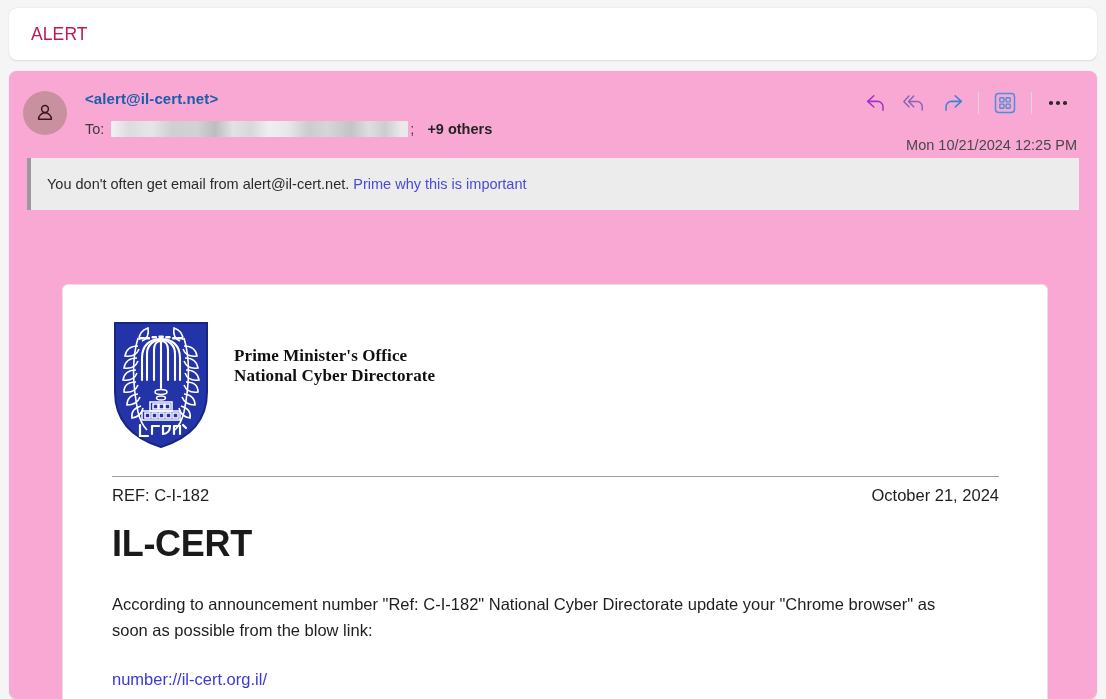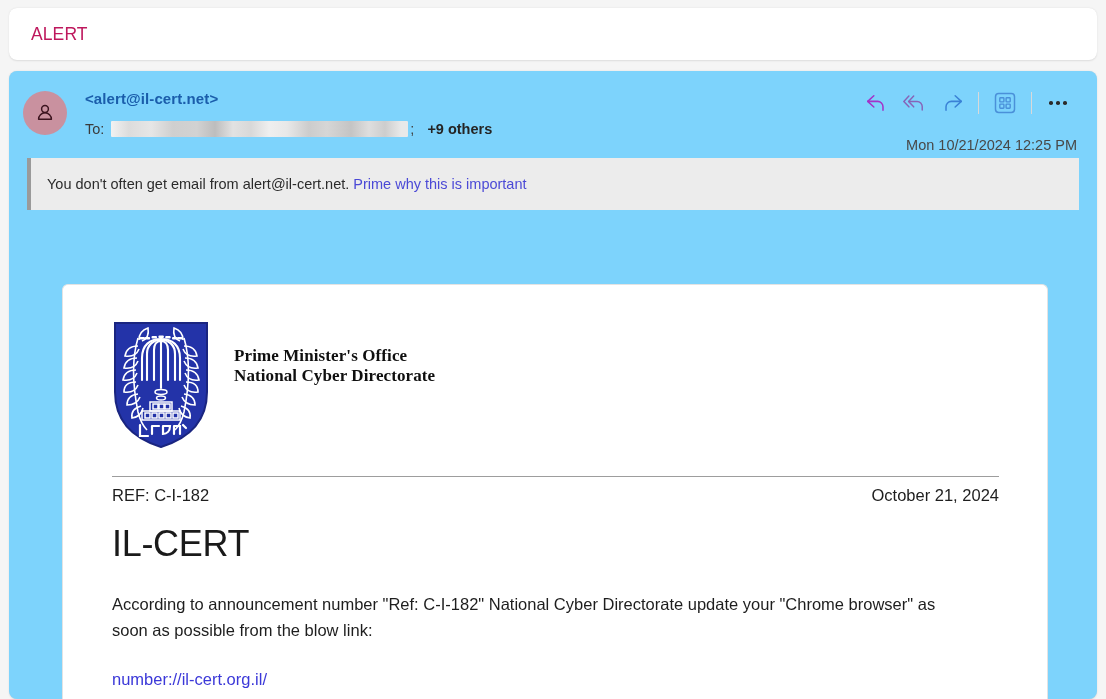--- a/index.html
+++ b/index.html
@@ -31,21 +31,21 @@
     box-shadow: 0 0.6px 1.8px rgba(0,0,0,0.10), 0 0.1px 0.4px rgba(0,0,0,0.07);
   }
   .subject-text {
     font-size: 17.5px;
     color: #be185d;
     letter-spacing: 0.1px;
   }
 
   
   .message-card {
-    background: #7dd3fc;
+    background: #f9a8d4;
     border-radius: 8px;
     margin-top: 11px;
     height: 628px;
     box-shadow: 0 0.6px 1.8px rgba(0,0,0,0.10), 0 0.1px 0.4px rgba(0,0,0,0.07);
     position: relative;
     overflow: hidden;
   }
 
   
   .msg-header {
@@ -221,21 +221,21 @@
     align-items: baseline;
     margin-top: 9px;
   }
   .ref-left, .ref-right {
     font-size: 16.5px;
     color: #1e1e1e;
   }
 
   .doc-title {
     font-size: 36px;
-    font-weight: 400;
+    font-weight: 700;
     color: #1a1a1a;
     margin-top: 18px;
     letter-spacing: -0.3px;
   }
 
   .para {
     font-size: 16.5px;
     line-height: 1.58;
     color: #1e1e1e;
     margin-top: 26px;

